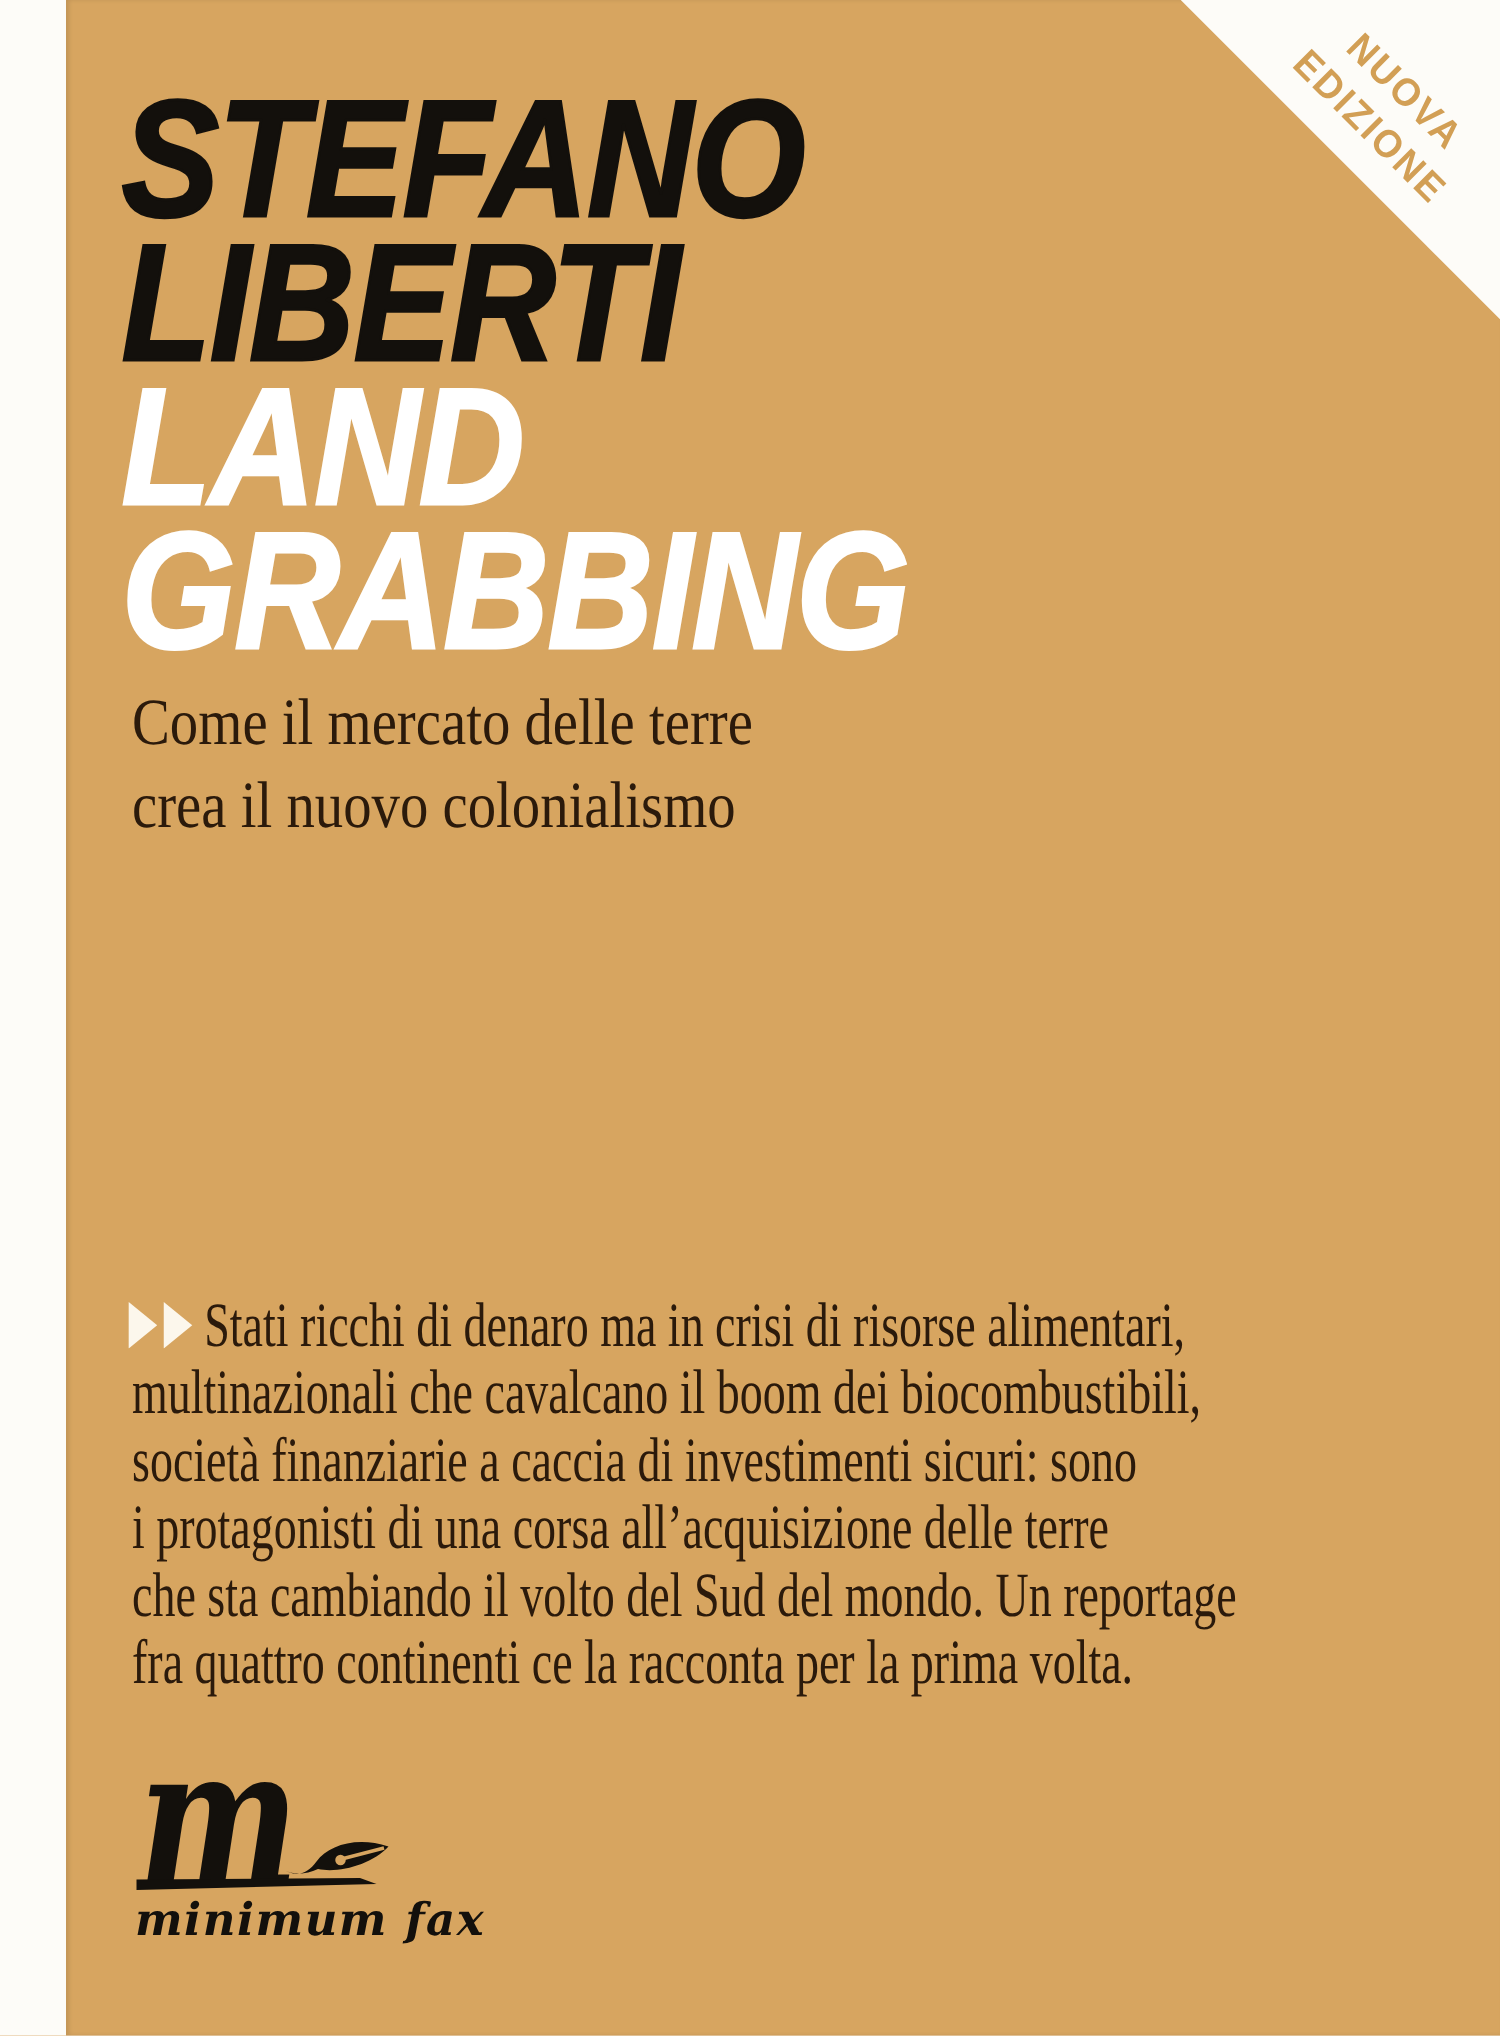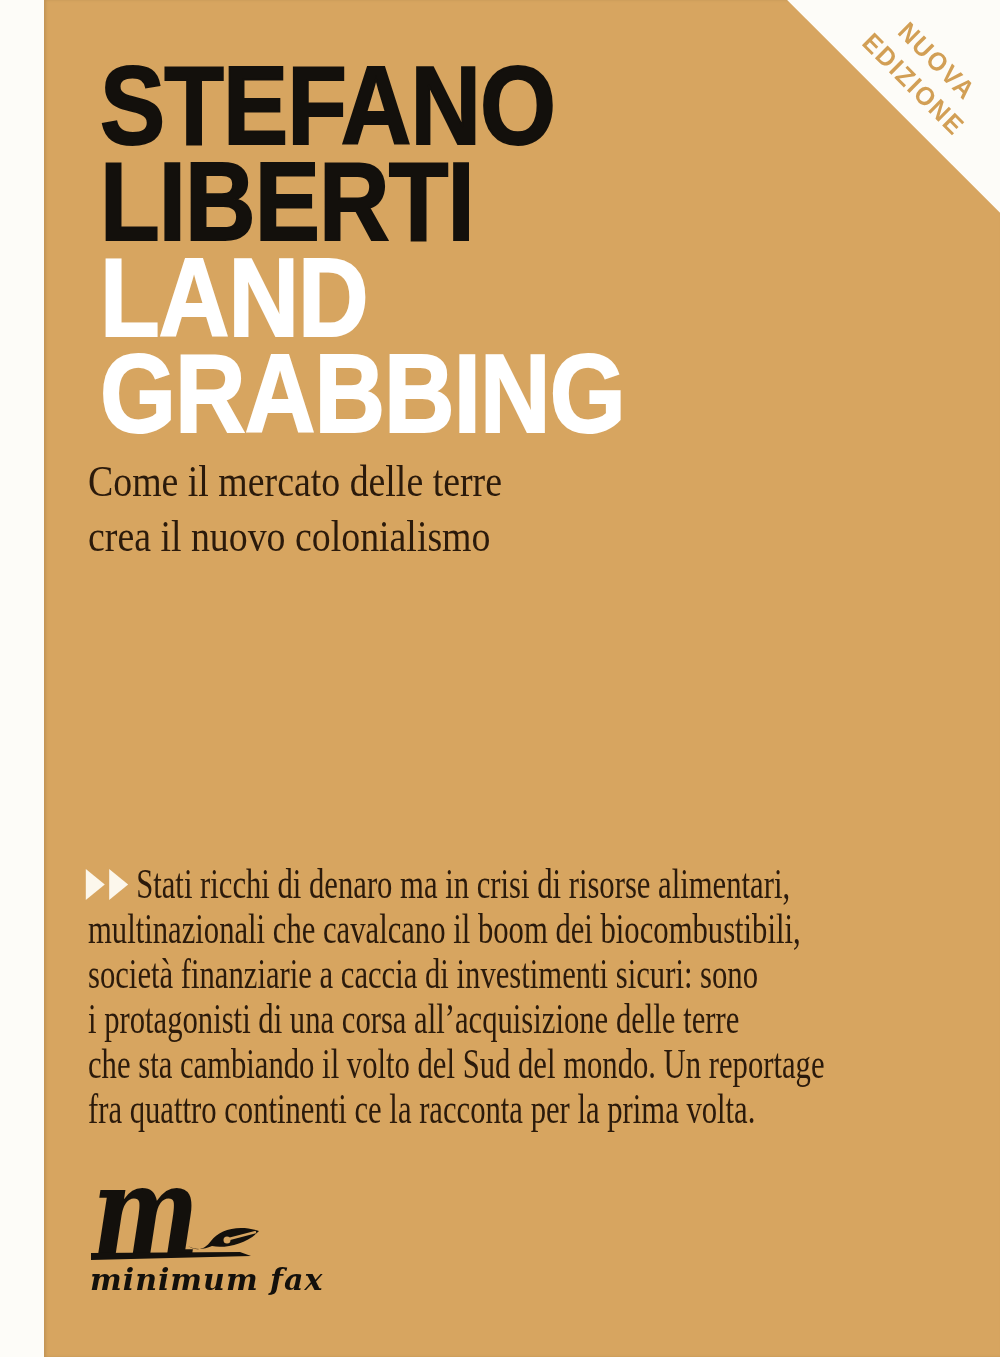--- a/index.html
+++ b/index.html
@@ -44,21 +44,21 @@
     transform-origin:50% 50%;
     text-align:center;
     font-family:"Liberation Sans", sans-serif;
     font-weight:700;
     font-size:26px; line-height:33px;
     letter-spacing:2px;
     color:var(--badge-text);
   }
   
   .headline{
-    position:absolute; left:56px; top:58px;
+    position:absolute; left:37px; top:58px;font-style:italic;
   }
   .headline .line{
     font-family:"Liberation Sans", sans-serif;
     font-weight:700;
     font-size:111px; line-height:96px;
     letter-spacing:-1px;
     white-space:nowrap;
     transform:scaleX(.88);
     transform-origin:0 0;
     -webkit-text-stroke:2px currentColor;

